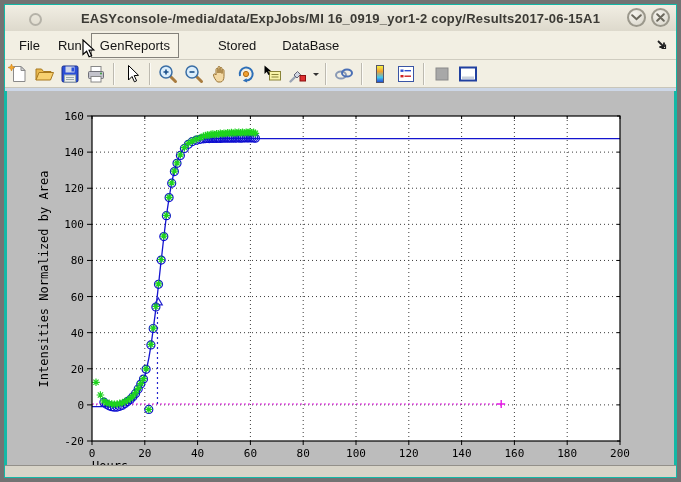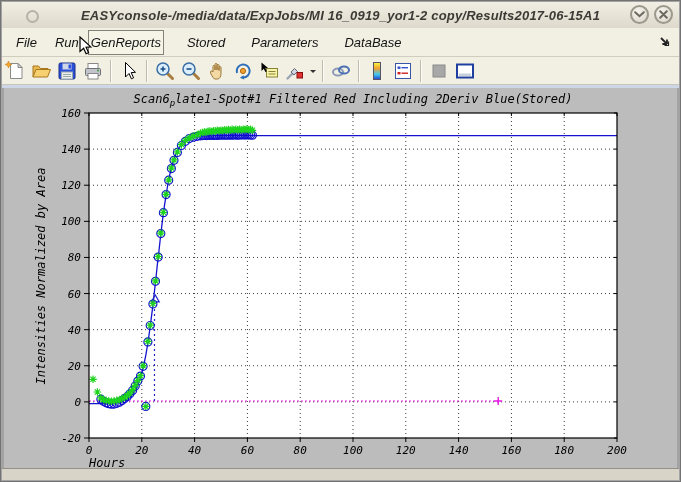--- a/index.html
+++ b/index.html
@@ -1,21 +1,21 @@
 <!DOCTYPE html>
 <html><head>
 <meta charset="utf-8">
 <style>
   html,body{margin:0;padding:0;}
   body{
     width:681px;height:482px;position:relative;overflow:hidden;
     font-family:"Liberation Sans",sans-serif;
     background:#d8d4c8;
   }
-  .window{position:absolute;inset:0;border:1px solid #737373;box-sizing:border-box;background:#a3a3a3;font-style:italic;}
+  .window{position:absolute;inset:0;border:4px solid #737373;box-sizing:border-box;background:#14b8a6;}
   
   .titlebar{
     position:absolute;left:1px;right:1px;top:1px;height:26px;
     background:linear-gradient(#f1eee3,#ddd9cc);
     border-bottom:1px solid #b7b4a8;
     display:flex;align-items:center;justify-content:center;
   }
   .win-menu-circle{
     position:absolute;left:24px;top:8px;width:9px;height:9px;border-radius:50%;
     border:2px solid #b5b2a8;background:transparent;
@@ -33,21 +33,21 @@
   .btn-close{right:6px;}
   
   .menubar{
     position:absolute;left:1px;right:1px;top:27px;height:28px;
     background:#f2efe3;border-bottom:1px solid #cfccc0;
     display:flex;align-items:center;font-size:13px;color:#141414;text-align:center;
   }
   .menu-item{padding:5px 9px;white-space:nowrap;}
   .menu-item.first{margin-left:5px;}
   .menu-item.active{
-    border:1px solid #83817a;background:#f6f3e7;padding:4px 2px;margin-right:6px;
+    border:1px solid #83817a;background:#f6f3e7;padding:4px 8px;margin-right:22px;
   }
   .menu-item.gap{margin-left:8px;}
   .menu-dock-arrow{position:absolute;right:8px;top:8px;}
   
   .toolbar{
     position:absolute;left:1px;right:1px;top:56px;height:27px;
     background:#f2efe3;display:flex;align-items:center;
     border-bottom:1px solid #c9c6ba;
   }
   .tbtn{width:26px;height:24px;display:flex;align-items:center;justify-content:center;flex:0 0 auto;}
@@ -93,21 +93,20 @@
           <path d="M1.2 1.2 L7.8 7.8 M7.8 1.2 L1.2 7.8" stroke="#6b685d" stroke-width="2" stroke-linecap="round"></path>
         </svg>
     </span>
   </div>
 
   <div class="menubar">
     <span class="menu-item first">File</span>
     <span class="menu-item">Run</span>
     <span class="menu-item active">GenReports</span>
     <span class="menu-item gap">Stored</span>
-    <span class="menu-item gap">Parameters</span>
     <span class="menu-item gap">DataBase</span>
     <span class="menu-dock-arrow">
       <svg width="12" height="12" viewBox="0 0 12 12">
           <path d="M2 2 L8 8 M8 8 L8 3.4 M8 8 L3.4 8" stroke="#222" stroke-width="1.8" fill="none"></path>
           <path d="M9.5 5.5 L9.5 9.5 L5.5 9.5" stroke="#222" stroke-width="1.2" fill="none"></path>
         </svg>
     </span>
   </div>
 
   <div class="toolbar">
@@ -464,23 +463,20 @@
           <path d="M233.5 42.0H241.1M237.3 38.2V45.8M234.7 39.4L239.9 44.6M234.7 44.6L239.9 39.4"></path>
           <path d="M235.4 41.3H243.0M239.2 37.5V45.0M236.6 38.6L241.8 43.9M236.6 43.9L241.8 38.6"></path>
           <path d="M237.2 41.6H244.8M241.0 37.8V45.4M238.4 39.0L243.6 44.2M238.4 44.2L243.6 39.0"></path>
           <path d="M239.1 41.1H246.7M242.9 37.3V44.9M240.3 38.5L245.5 43.7M240.3 43.7L245.5 38.5"></path>
           <path d="M240.9 41.8H248.5M244.7 38.0V45.6M242.1 39.2L247.3 44.4M242.1 44.4L247.3 39.2"></path>
           <path d="M242.8 41.4H250.4M246.6 37.6V45.2M244.0 38.8L249.2 44.0M244.0 44.0L249.2 38.8"></path>
           <path d="M244.6 42.3H252.2M248.4 38.5V46.1M245.8 39.7L251.0 44.9M245.8 44.9L251.0 39.7"></path>
         </g>
         <rect x="85" y="25" width="528" height="325" fill="none" stroke="#000" stroke-width="1.2"></rect>
       </svg>
-    <div class="plot-title">
-      <span>Scan6</span><sub>p</sub><span>late1-Spot#1 Filtered Red Including 2Deriv Blue(Stored)</span>
-    </div>
     <div class="y-label">Intensities Normalized by Area</div>
     <div class="x-label">Hours</div>
   </div>
 
   <div class="bottom-edge"></div>
 
   <span class="cursor">
     <svg width="15" height="21" viewBox="0 0 15 21">
       <path d="M1 1 L1 15.5 L4.6 12.2 L7.1 17.8 L9.6 16.7 L7.1 11.2 L11.8 10.9 Z" fill="#ffffff" stroke="#000" stroke-width="1.2"></path>
     </svg>

